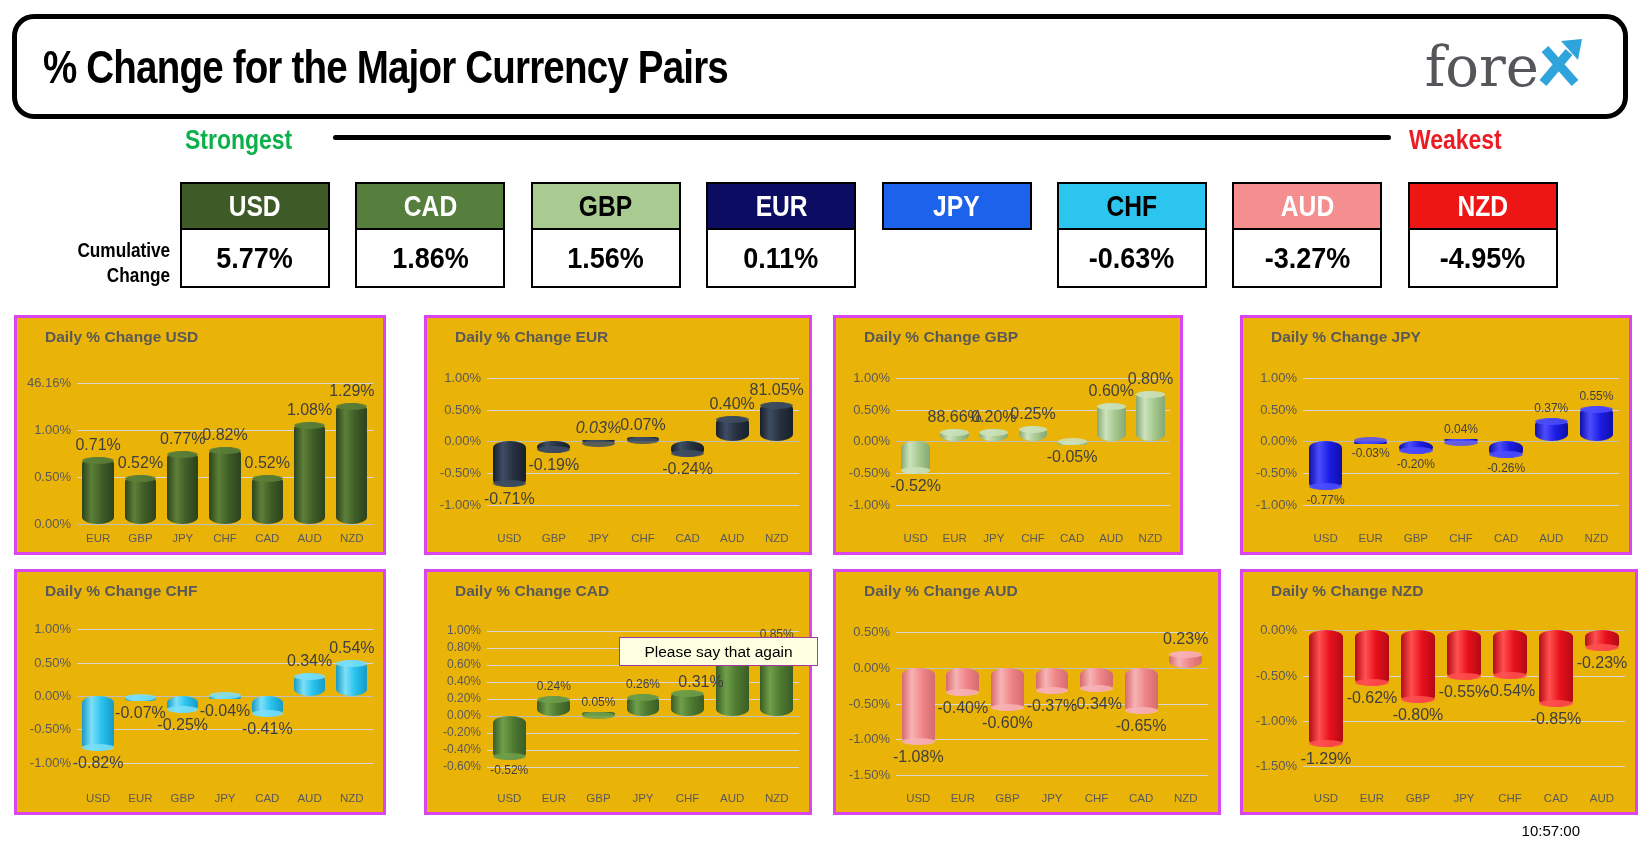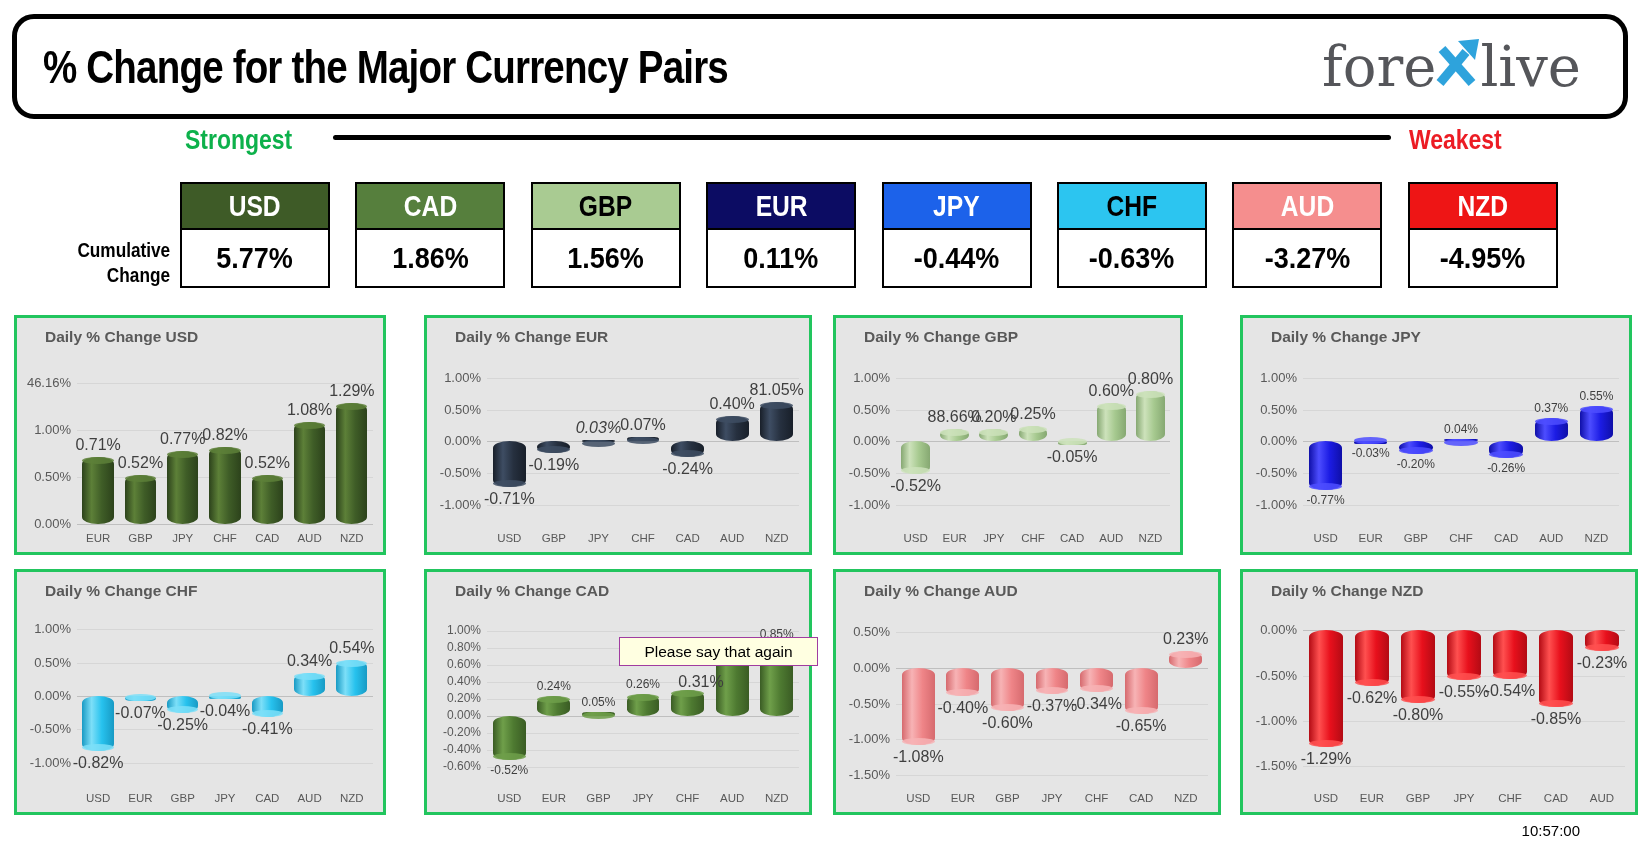--- a/index.html
+++ b/index.html
@@ -20,21 +20,21 @@
   .legend-line{position:absolute;left:333px;top:135px;width:1058px;height:5px;background:#000;border-radius:3px;}
   
   .cum-label{position:absolute;left:18px;top:237px;width:152px;text-align:right;
       font-weight:800;font-size:21px;color:#000;line-height:1.2;}
   .cum-item{position:absolute;width:150px;}
   .cum-code{height:48px;border:2px solid #000;display:flex;align-items:center;justify-content:center;
       font-size:30px;font-weight:800;box-sizing:border-box;}
   .cum-val{height:58px;border:2px solid #000;border-top:none;background:#fff;display:flex;align-items:center;
       justify-content:center;font-size:30px;font-weight:800;color:#000;box-sizing:border-box;}
   
-  .panel{position:absolute;background:#e5e5e5;border:3px solid #22c55e;box-sizing:border-box;overflow:hidden;}
+  .panel{position:absolute;background:#eab308;border:3px solid #d946ef;box-sizing:border-box;overflow:hidden;}
   .panel-title{position:absolute;left:28px;top:10px;font-size:15.5px;font-weight:700;color:#595959;}
   .gridline{position:absolute;height:1px;background:#d6d6d6;}
   .gridline.zero{background:#bfbfbf;}
   .ytick{position:absolute;width:48px;text-align:right;color:#595959;}
   .xtick{position:absolute;text-align:center;color:#595959;font-size:11.5px;}
   .bar{position:absolute;border-radius:50%/7px;z-index:1;}
   .cap{position:absolute;left:0;right:0;height:7px;border-radius:50%;opacity:.85;}
   .bar-label{position:absolute;width:74px;text-align:center;color:#3f3f3f;z-index:2;white-space:nowrap;}
   
   .tooltip{position:absolute;left:619px;top:637px;width:199px;height:29px;z-index:10;
@@ -48,21 +48,20 @@
 
   <div class="header-box">
     <span class="title cond origin-left">% Change for the Major Currency Pairs</span>
     <div class="logo">
       <span>fore</span>
       <svg width="46" height="50" viewBox="0 0 46 50">
         <line x1="8" y1="10" x2="38" y2="44" stroke="#2ea3dc" stroke-width="9"></line>
         <line x1="6" y1="44" x2="32" y2="13" stroke="#2ea3dc" stroke-width="9"></line>
         <polygon points="24,2 45,0 41,21" fill="#2ea3dc"></polygon>
       </svg>
-      <span>live</span>
     </div>
   </div>
 
   <span class="strongest cond origin-left">Strongest</span>
   <div class="legend-line"></div>
   <span class="weakest cond origin-left">Weakest</span>
 
   <div class="cum-label">
     <span class="cond" style="transform-origin:100% 50%;">Cumulative</span><br>
     <span class="cond" style="transform-origin:100% 50%;">Change</span>
@@ -97,23 +96,20 @@
         <div class="cum-code" style="background: rgb(12, 12, 99); color: rgb(255, 255, 255);">
           <span class="cond">EUR</span>
         </div>
         <div class="cum-val">
           <span class="cond" style="transform: scaleX(0.9);">0.11%</span>
         </div>
       </div>
       <div class="cum-item" style="left: 881.6px; top: 182px;">
         <div class="cum-code" style="background: rgb(28, 98, 234); color: rgb(255, 255, 255);">
           <span class="cond">JPY</span>
-        </div>
-        <div class="cum-val">
-          <span class="cond" style="transform: scaleX(0.9);">-0.44%</span>
         </div>
       </div>
       <div class="cum-item" style="left: 1057px; top: 182px;">
         <div class="cum-code" style="background: rgb(44, 197, 240); color: rgb(0, 0, 0);">
           <span class="cond">CHF</span>
         </div>
         <div class="cum-val">
           <span class="cond" style="transform: scaleX(0.9);">-0.63%</span>
         </div>
       </div>

